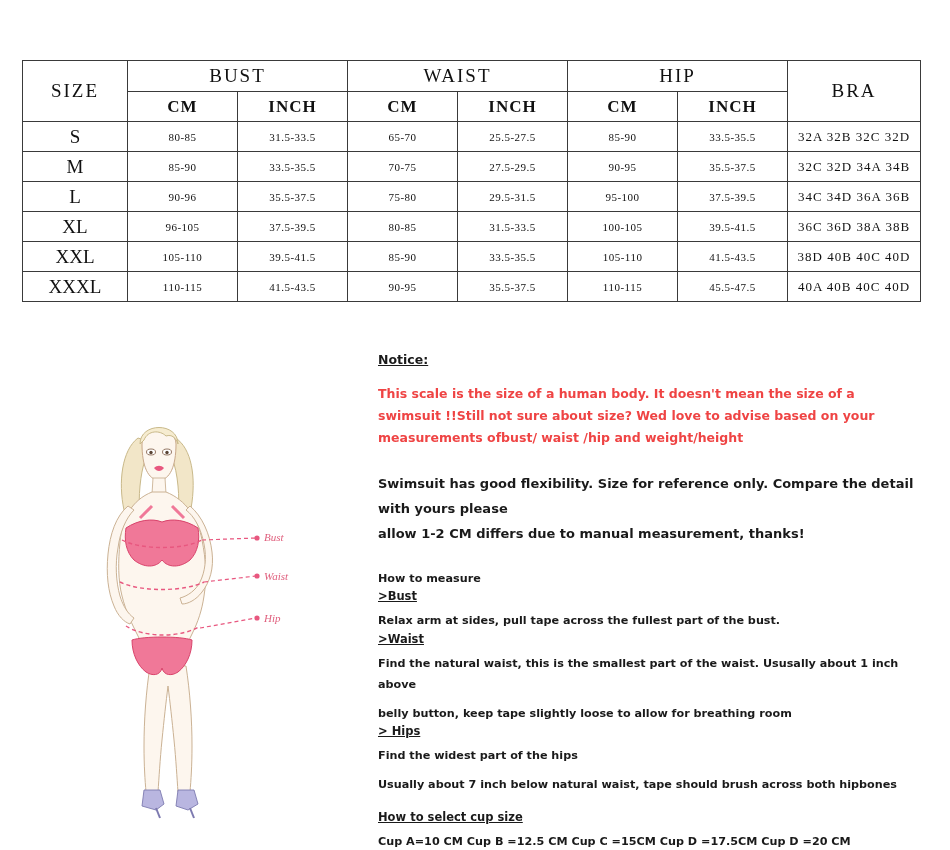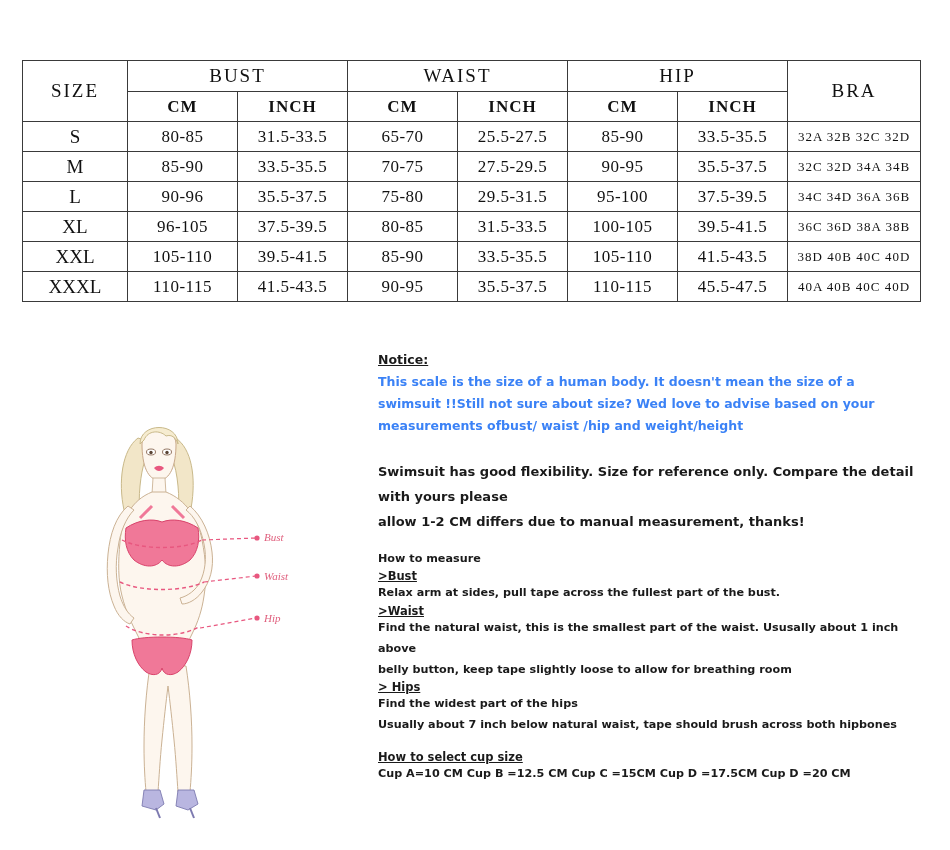--- a/index.html
+++ b/index.html
@@ -60,21 +60,21 @@
     font-size: 19px;
     font-weight: 400;
     letter-spacing: 2px;
     background: #ffffff;
   }
   table.size-table td.size-cell {
     font-size: 19px;
     height: 29px;
   }
   table.size-table td.val {
-    font-size: 17px;
+    font-size: 11px;
     height: 29px;
     letter-spacing: 0.5px;
   }
   table.size-table td.bra-cell {
     font-size: 13px;
     letter-spacing: 1px;
   }
 
   
   col.c-size  { width: 105px; }
@@ -99,47 +99,48 @@
     top: 352px;
     width: 548px;
     font-family: "DejaVu Sans", sans-serif;
     color: #111;
   }
   .nt-title {
     font-size: 12.5px;
     font-weight: bold;
     text-decoration: underline;
     color: #1a1a1a;
-    margin-bottom: 4px;
+    margin-bottom: 16px;
   }
   .nt-strong {
     font-size: 12.5px;
     font-weight: bold;
     line-height: 1.75;
-    color: #3b82f6;
+    color: #ef4444;
   }
   .nt-body {
     font-size: 13px;
     font-weight: bold;
     line-height: 1.95;
     color: #1a1a1a;
   }
   .nt-gap-lg { height: 22px; }
   .nt-gap-md { height: 14px; }
   .nt-sub {
     font-size: 11.5px;
     font-weight: bold;
     text-decoration: underline;
     color: #1a1a1a;
   }
   .nt-line {
     font-size: 11.2px;
     font-weight: bold;
     line-height: 1.85;
     color: #1a1a1a;
+    margin-top: 8px;
   }
   .nt-cup-title {
     font-size: 11.5px;
     font-weight: bold;
     text-decoration: underline;
     color: #1a1a1a;
   }
 
   
   .meas-label {

